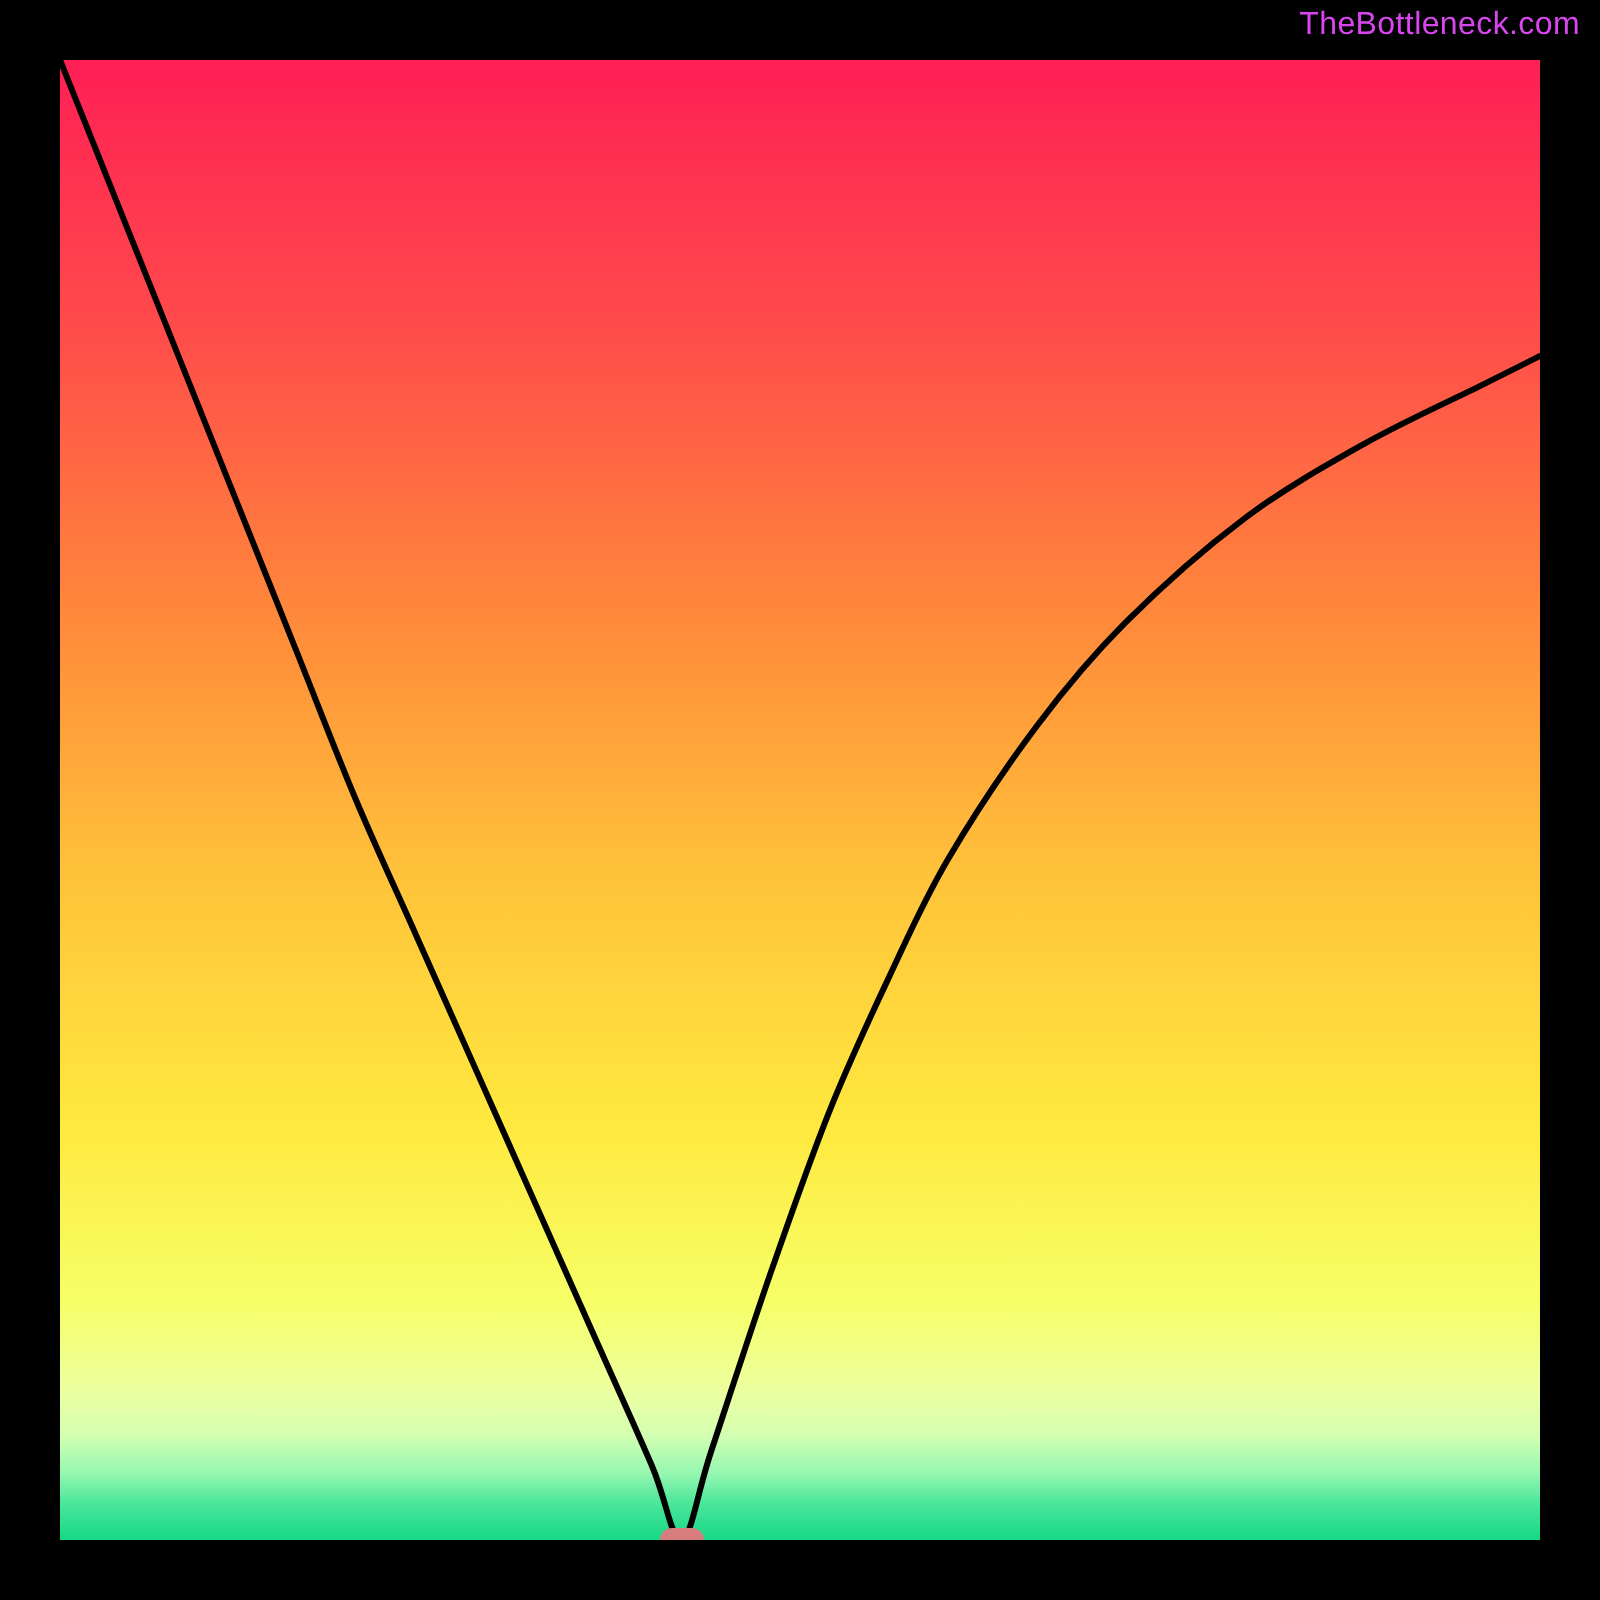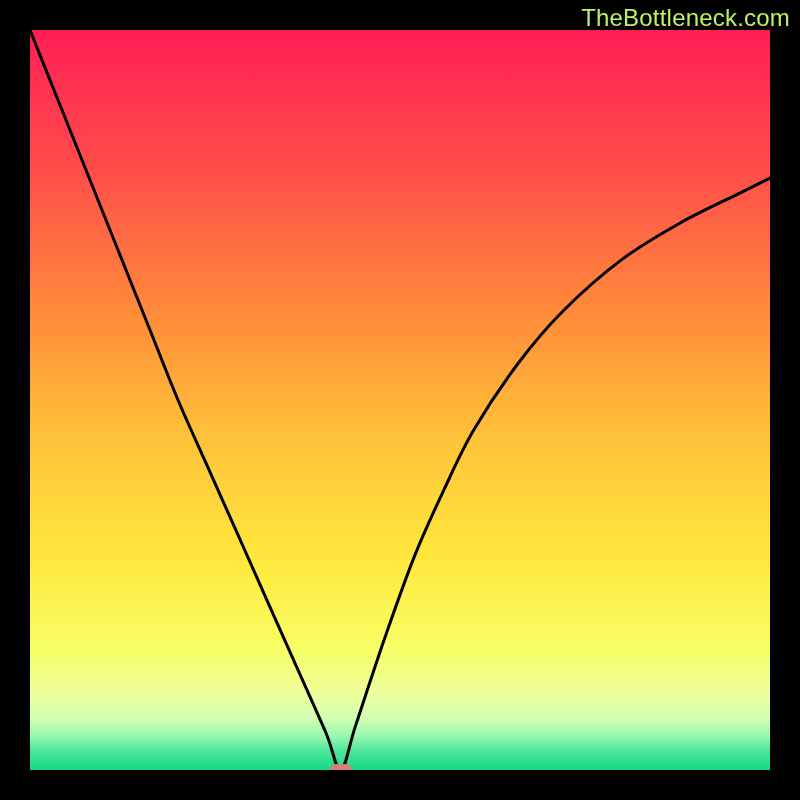--- a/index.html
+++ b/index.html
@@ -45,22 +45,22 @@
     width: 22px;
     height: 12px;
     border-radius: 6px;
     transform: translate(-50%, -50%);
   }
   .watermark {
     position: absolute;
     top: 4px;
     right: 10px;
     font-family: Arial, Helvetica, sans-serif;
-    font-size: 24px;
-    color: #bef264;
+    font-size: 16px;
+    color: #d946ef;
     letter-spacing: 0.2px;
     user-select: none;
   }
 </style>
 </head>
 <body>
 
 <div class="frame">
 
   <div class="watermark">TheBottleneck.com</div>

